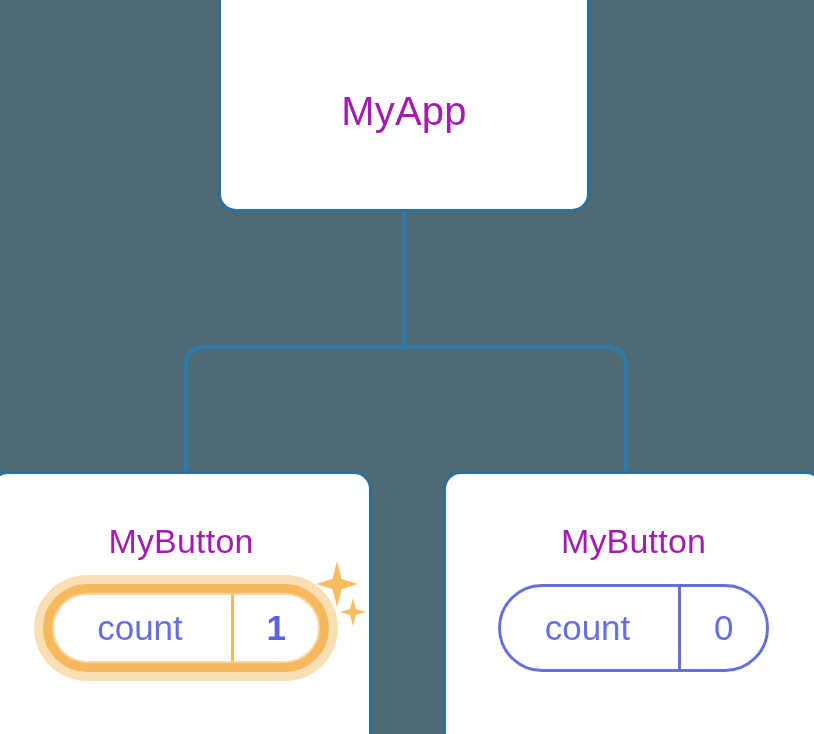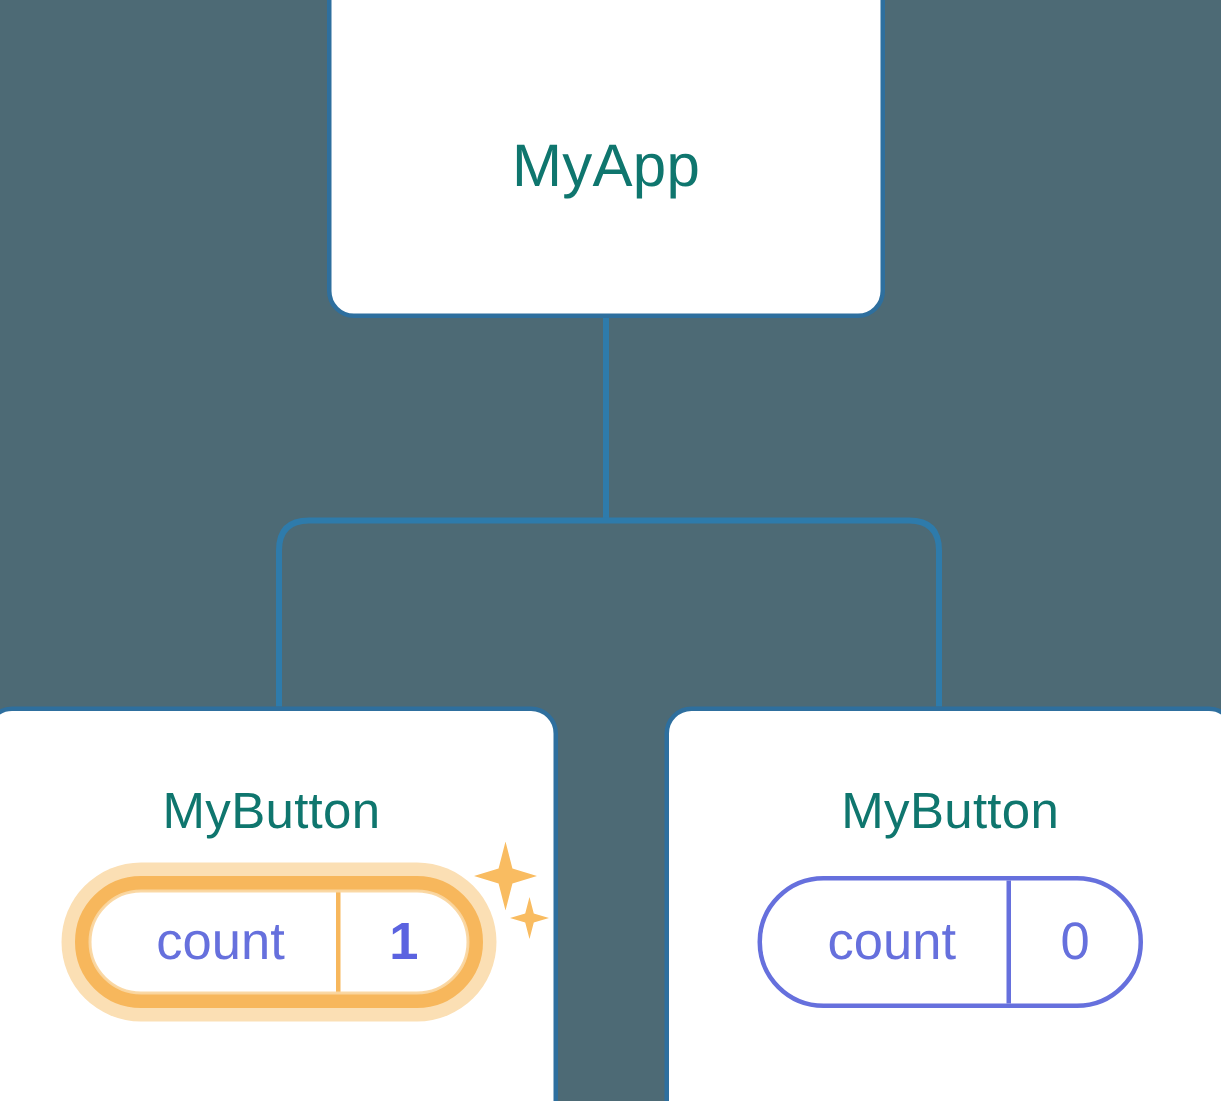--- a/index.html
+++ b/index.html
@@ -63,21 +63,21 @@
     top: 471px;
     width: 381px;
     height: 290px;
   }
 
   .card-title {
     position: absolute;
     left: 0;
     right: 0;
     text-align: center;
-    color: #0f766e;
+    color: #a21caf;
     font-weight: 400;
     letter-spacing: 0.2px;
     white-space: nowrap;
   }
 
   .card-root .card-title {
     top: 118px;
     font-size: 40px;
   }
 
@@ -114,21 +114,21 @@
     display: flex;
     align-items: center;
     justify-content: center;
     color: #6670dd;
     font-size: 35px;
     font-weight: 400;
     box-sizing: border-box;
   }
 
   .pill-key {
-    padding: 0 34px 0 44px;
+    padding: 0 48px 0 44px;
   }
 
   .pill-val {
     min-width: 88px;
     padding: 0 22px;
     border-left: 3px solid #6670dd;
   }
 
   
   .pill.is-highlighted {

